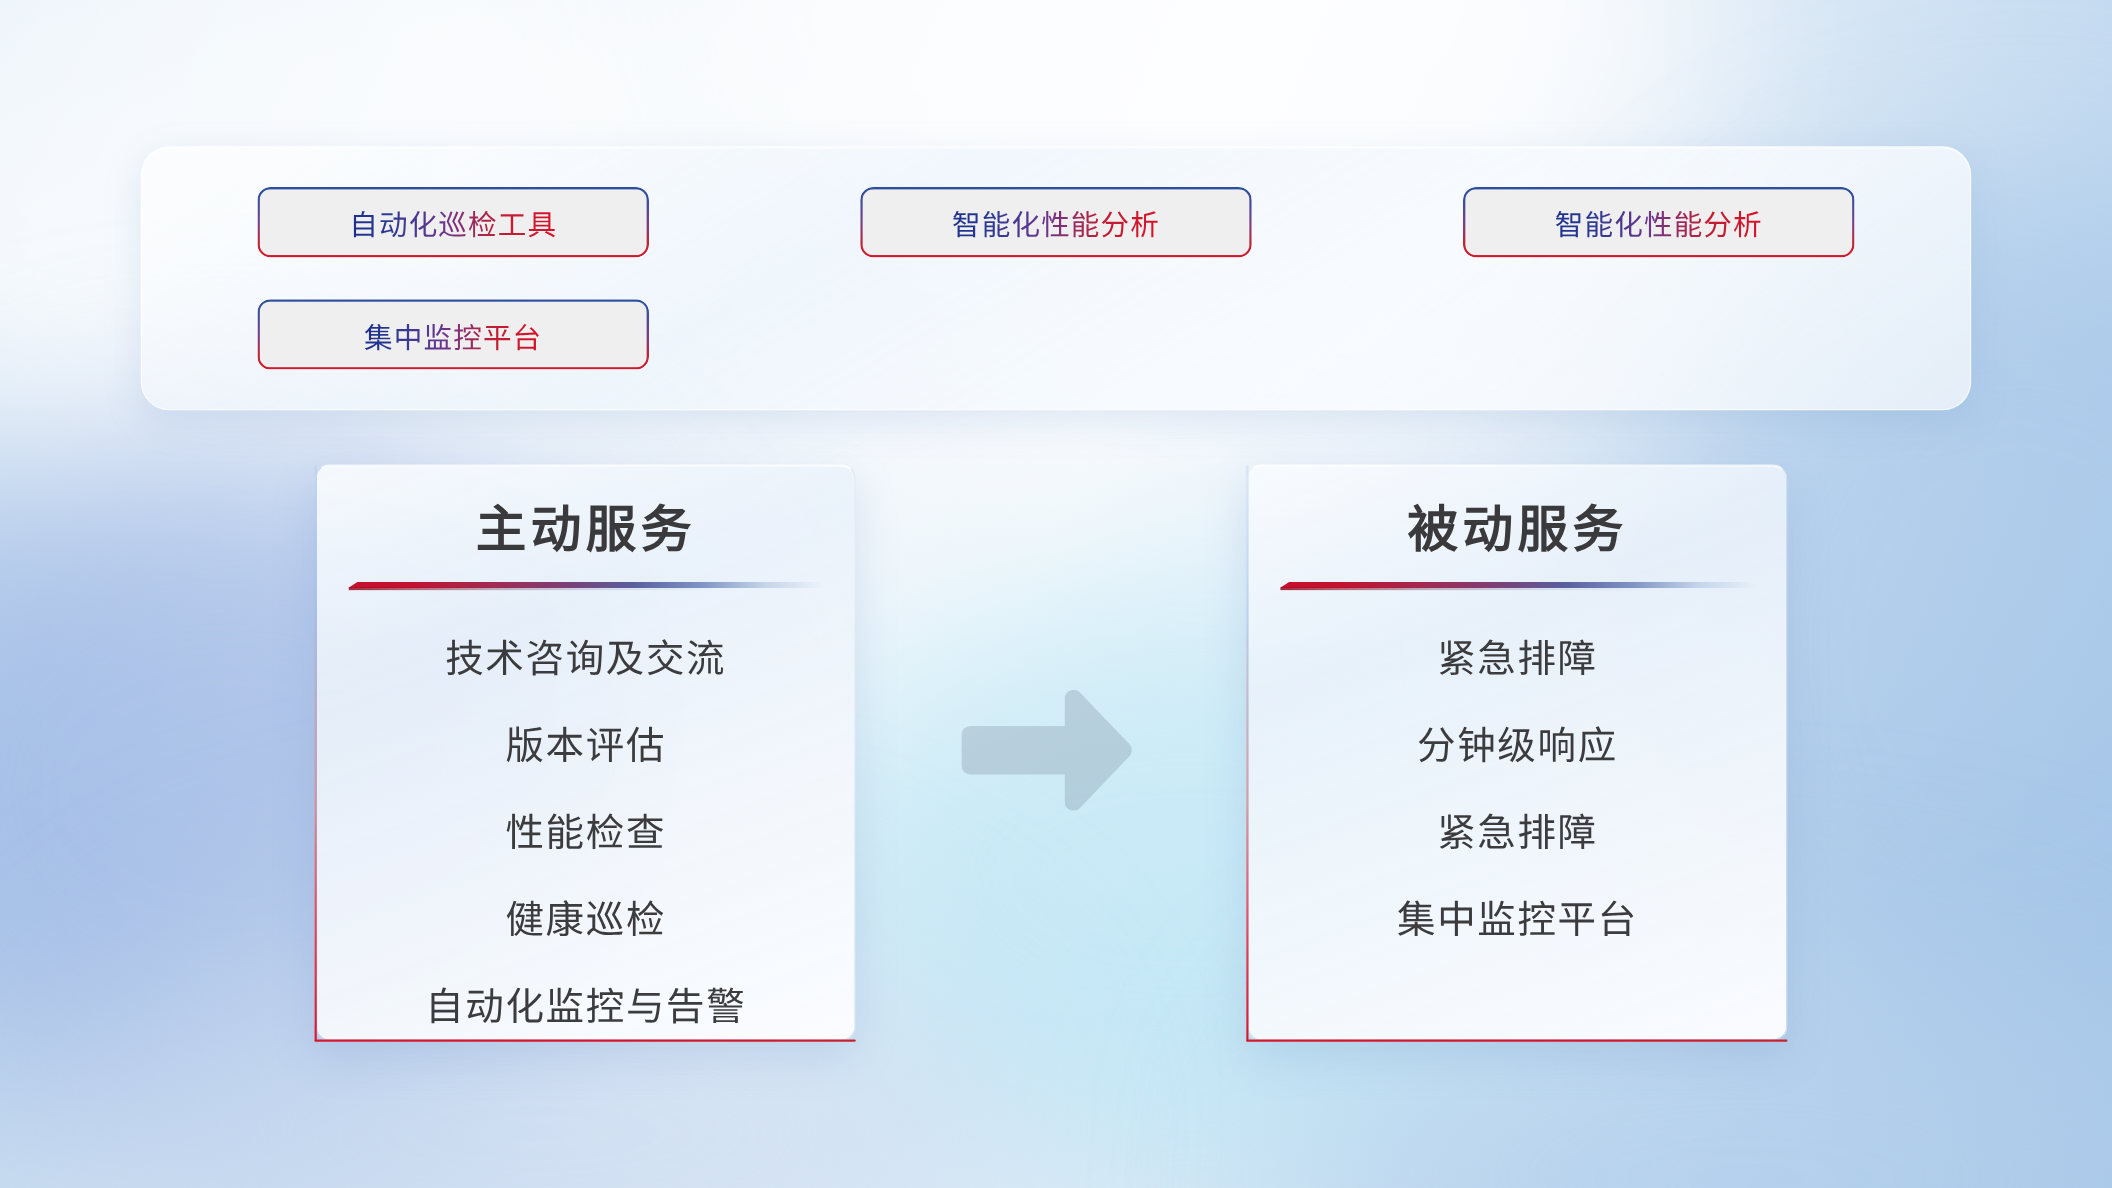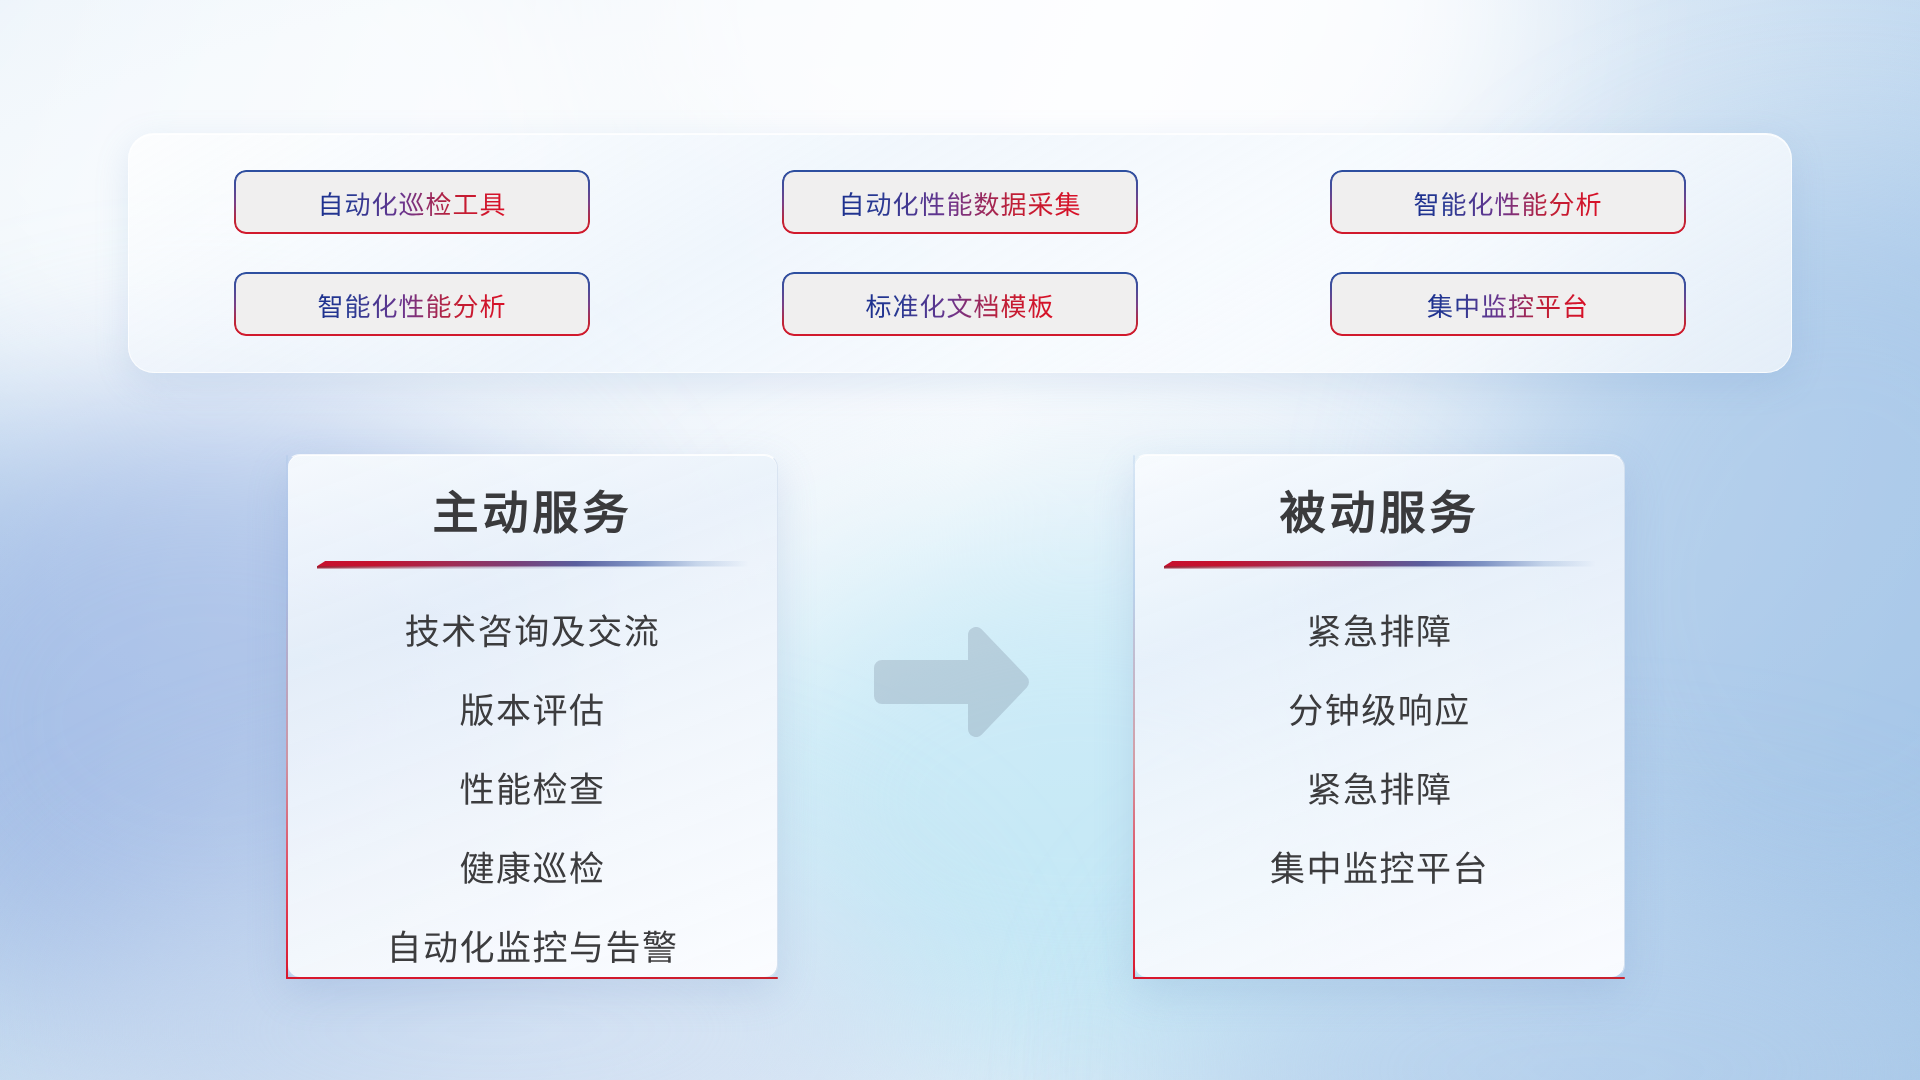--- a/index.html
+++ b/index.html
@@ -184,21 +184,20 @@
     box-shadow:
       0 14px 40px rgba(104,142,196,0.20),
       inset 0 1px 0 rgba(255,255,255,0.9);
     border-top: 1px solid rgba(255,255,255,0.75);
     border-right: 1px solid rgba(214,226,240,0.9);
     border-left: 2px solid transparent;
     border-bottom: 2px solid transparent;
     
     background-clip: padding-box;
     overflow: visible;
-    margin-top: 32px;
   }
   .svc-card::before { 
     content: "";
     position: absolute;
     left: -2px; top: 0; bottom: -2px;
     width: 2px;
     border-radius: 2px;
     background: linear-gradient(180deg,
         rgba(160,190,228,0.25) 0%,
         rgba(150,175,220,0.45) 26%,
@@ -313,35 +312,29 @@
   </div>
   <div class="bg-layer bg-vignette"></div>
 
   <section id="top-panel">
     <div class="tag-grid">
 
       <div class="tag-btn">
         <span class="tag-label">自动化巡检工具</span>
       </div>
 
-      <div class="tag-btn">
-        <span class="tag-label">自动化性能数据采集</span>
-      </div>
 
       <div class="tag-btn">
         <span class="tag-label">智能化性能分析</span>
       </div>
 
       <div class="tag-btn">
         <span class="tag-label">智能化性能分析</span>
       </div>
 
-      <div class="tag-btn">
-        <span class="tag-label">标准化文档模板</span>
-      </div>
 
       <div class="tag-btn">
         <span class="tag-label">集中监控平台</span>
       </div>
 
     </div>
   </section>
 
   <section class="svc-card" id="card-active">
     <h2 class="card-title">主动服务</h2>

